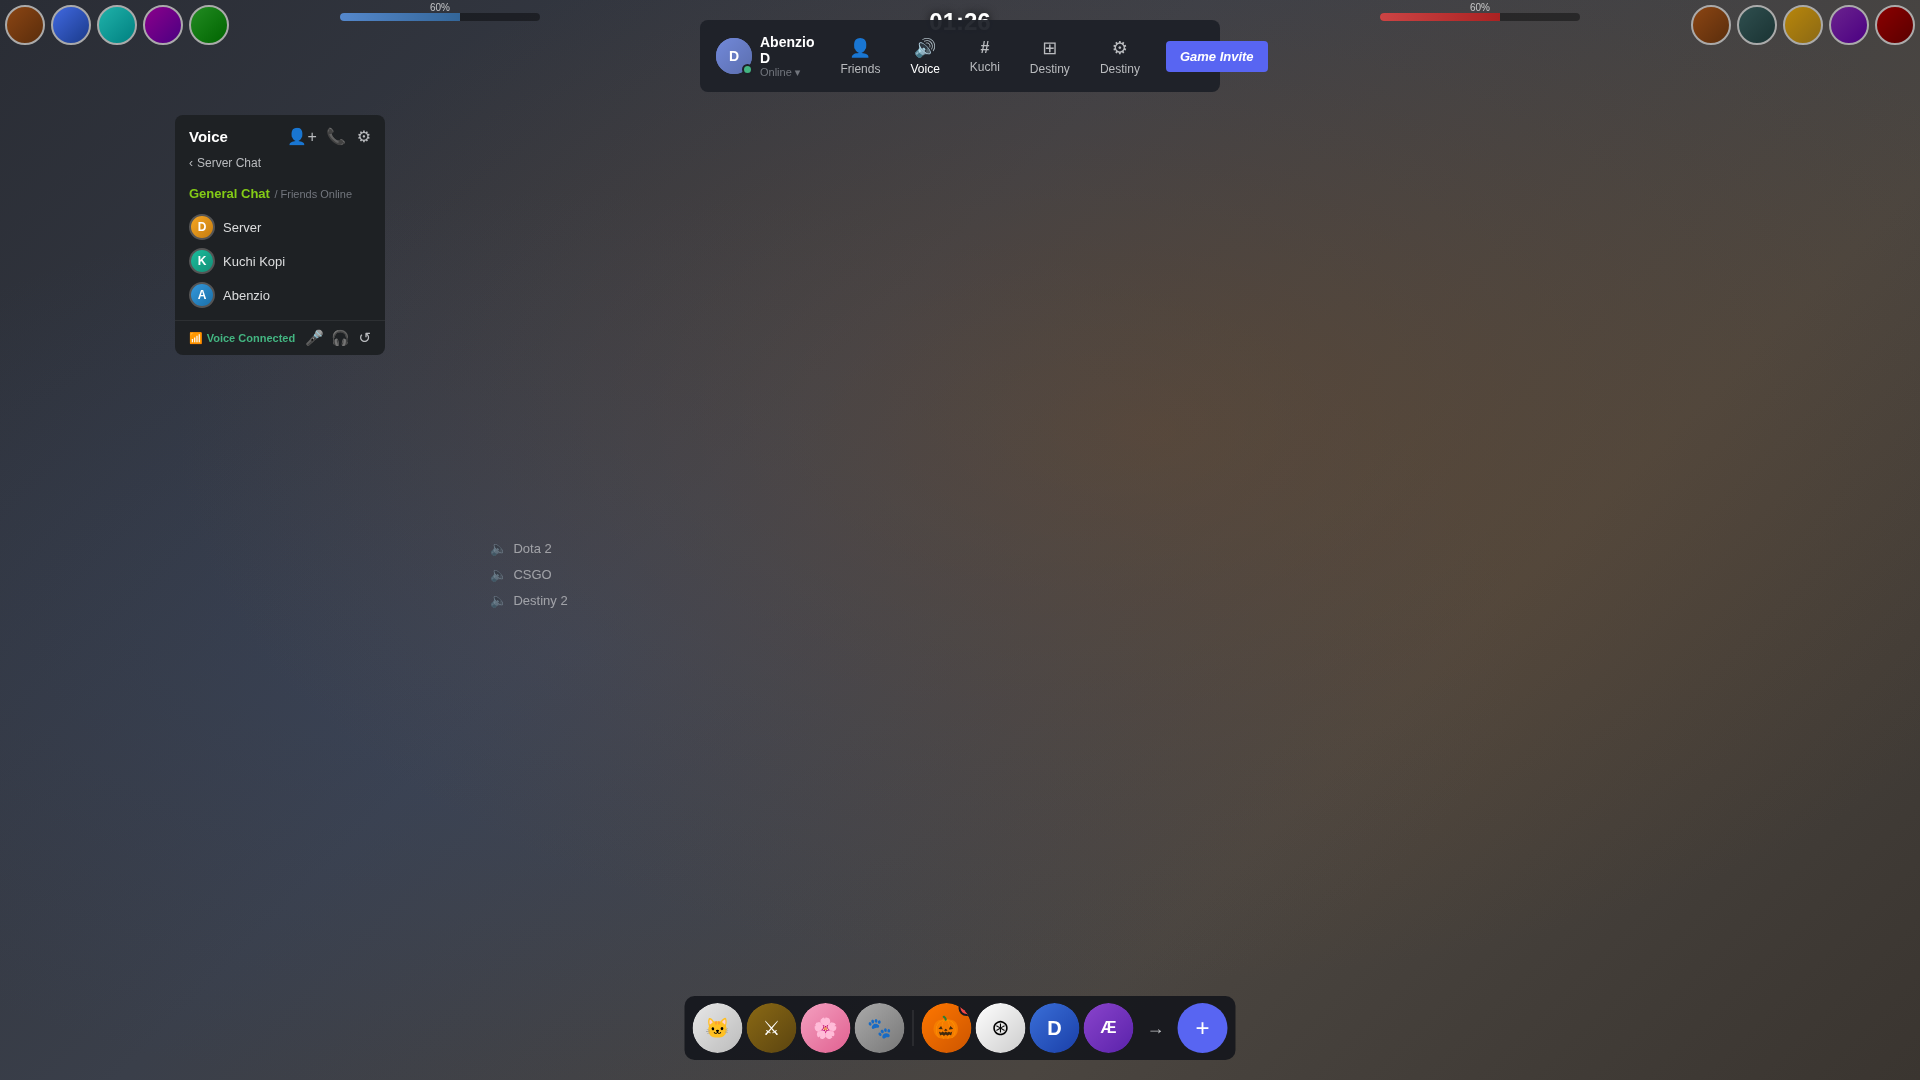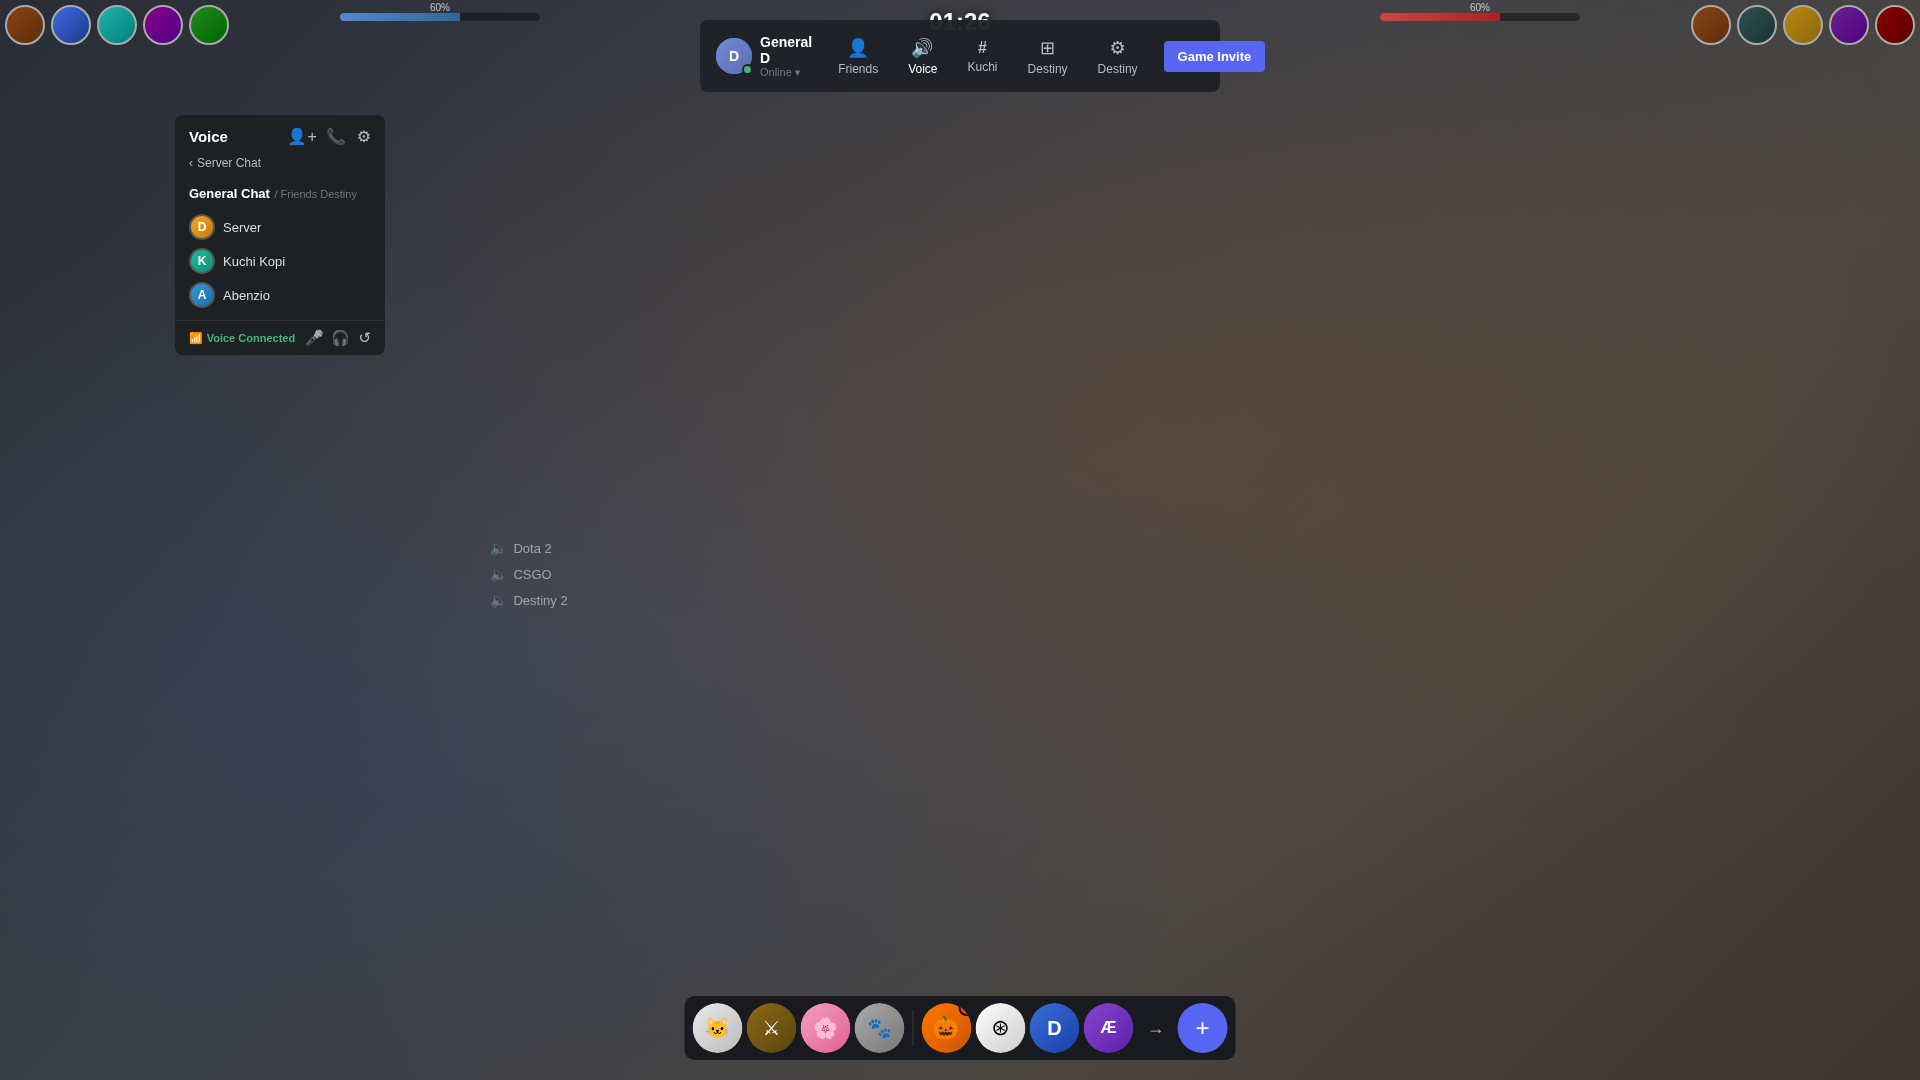--- a/index.html
+++ b/index.html
@@ -142,20 +142,21 @@
       background: #5865f2;
       color: #fff;
       border: none;
       border-radius: 4px;
       padding: 8px 14px;
       font-size: 13px;
       font-weight: 600;
       cursor: pointer;
       white-space: nowrap;
       margin-left: 8px;
+      font-style: italic;
     }
 
     
     .voice-panel {
       position: absolute;
       top: 115px;
       left: 175px;
       width: 210px;
       background: #1e2124;
       border-radius: 8px;
@@ -196,21 +197,21 @@
       align-items: center;
       gap: 4px;
       cursor: pointer;
     }
 
     .voice-channel-header {
       padding: 6px 14px 4px;
     }
 
     .voice-channel-name {
-      color: #ffffff;
+      color: #84cc16;
       font-size: 13px;
       font-weight: 600;
     }
 
     .voice-channel-server {
       color: #72767d;
       font-size: 11px;
     }
 
     .voice-users-list {
@@ -484,21 +485,21 @@
 
 <div class="discord-overlay-bar">
 
   <div class="overlay-user-section">
     <div class="overlay-avatar">
 
       <div style="width:100%;height:100%;border-radius:50%;background:linear-gradient(135deg,#7289da,#5b6eae);display:flex;align-items:center;justify-content:center;color:#fff;font-size:14px;font-weight:bold;">D</div>
       <div class="overlay-avatar-status"></div>
     </div>
     <div class="overlay-user-info">
-      <span class="overlay-username">General D</span>
+      <span class="overlay-username">Abenzio D</span>
       <span class="overlay-status">
         <span>Online</span>
         <span>▾</span>
       </span>
     </div>
   </div>
 
   <div class="overlay-nav-items">
     <div class="overlay-nav-item">
       <span class="overlay-nav-icon">👤</span>
@@ -537,21 +538,21 @@
   </div>
 
   <div class="voice-server-link">
     <span>‹</span>
     <span>Server Chat</span>
   </div>
 
   <div class="voice-channel-header">
     <span class="voice-channel-name">General Chat</span>
     <span style="color:#72767d;font-size:11px;"> / </span>
-    <span class="voice-channel-server">Friends Destiny</span>
+    <span class="voice-channel-server">Friends Online</span>
   </div>
 
   <div class="voice-users-list">
 
     <div class="voice-user-item">
       <div class="voice-user-avatar" style="background:linear-gradient(135deg,#f6a623,#c47c10);border:2px solid #555;display:flex;align-items:center;justify-content:center;font-size:12px;color:#fff;font-weight:bold;">D</div>
       <span class="voice-user-name">Server</span>
     </div>
 
     <div class="voice-user-item">

